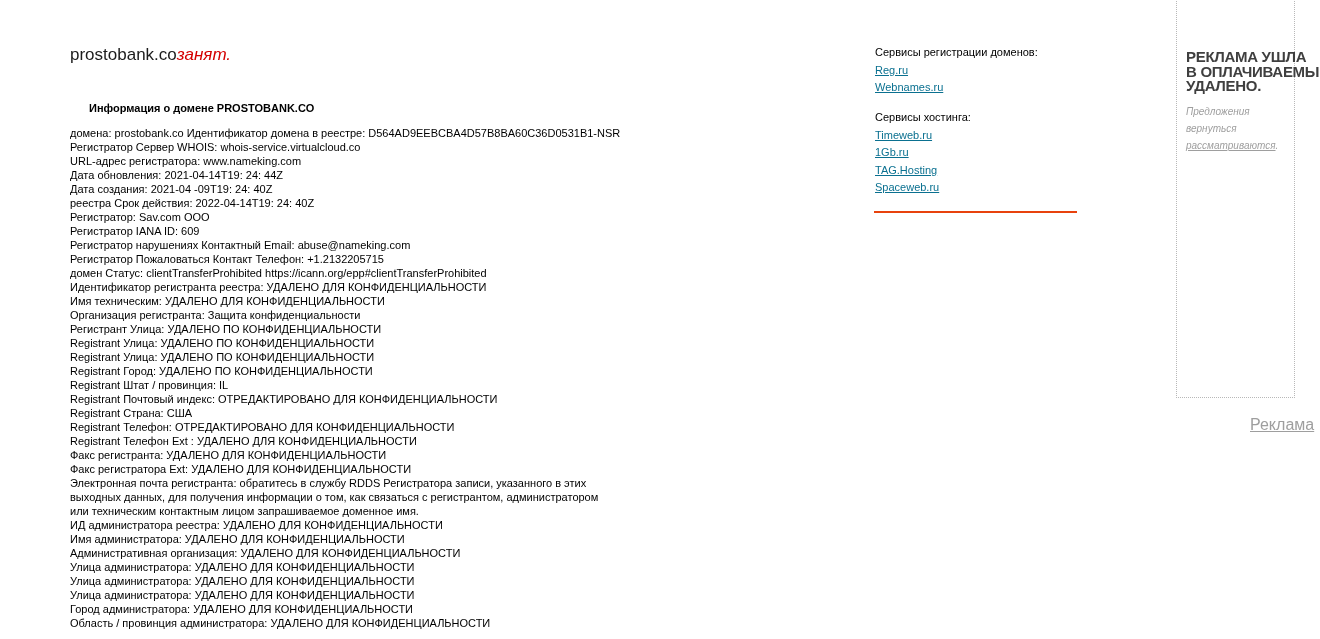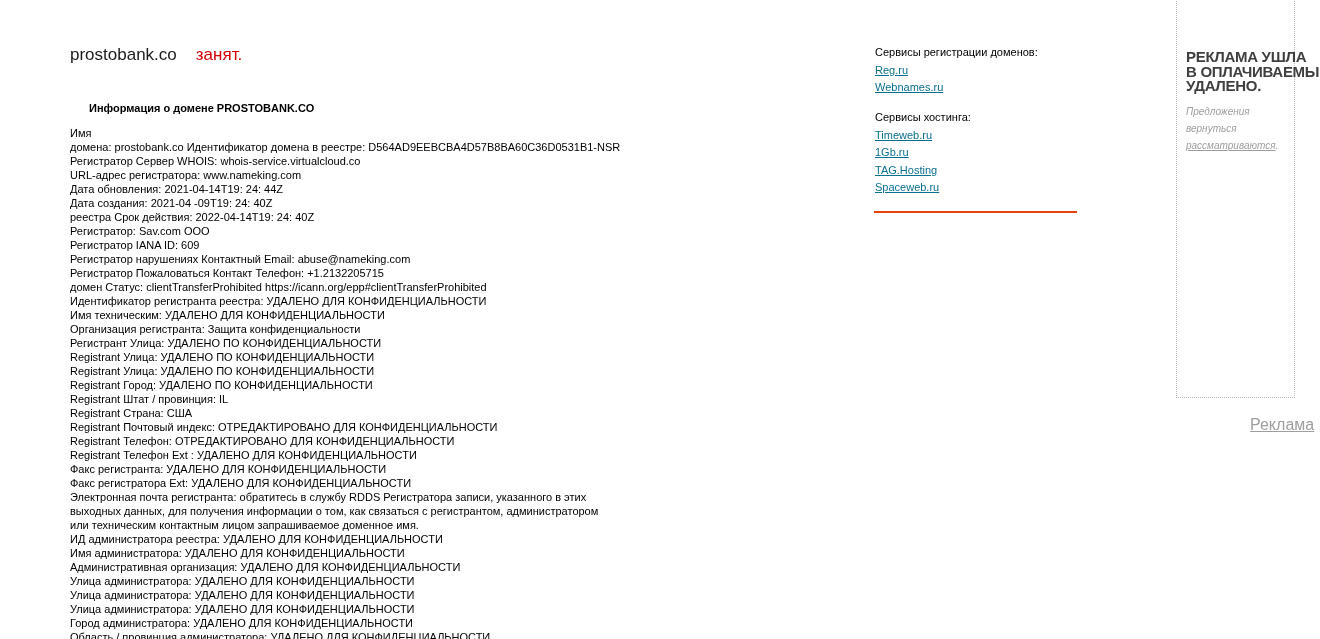--- a/index.html
+++ b/index.html
@@ -4,21 +4,21 @@
 <style>
   html, body { margin:0; padding:0; }
   body {
     width:1320px; height:639px; overflow:hidden; background:#ffffff;
     font-family:"Liberation Sans", sans-serif; position:relative;
   }
   .page { position:absolute; left:0; top:0; width:1320px; height:639px; }
 
   
   .title { position:absolute; left:70px; top:45px; font-size:17px; color:#1c1c1c; white-space:nowrap; }
-  .title .status { color:var(--status_red); margin-left:19px; }
+  .title .status { color:var(--status_red); margin-left:0;font-style:italic; }
   .heading { position:absolute; left:70px; top:102px; font-size:11px; font-weight:bold; color:#000; white-space:nowrap;padding-left:19px; }
   .whois { position:absolute; left:70px; top:126px; width:660px; font-size:11px; line-height:14px; color:#000; }
   .whois-line { white-space:nowrap; height:14px; }
 
   
   .services { position:absolute; left:875px; top:46px; width:210px; font-size:11px; }
   .svc-title { position:absolute; left:0; color:#000; white-space:nowrap; }
   .t1 { top:0; }
   .t2 { top:65px; }
   .svc-link { position:absolute; left:0; color:var(--link_teal); text-decoration:underline; white-space:nowrap; }
@@ -39,42 +39,41 @@
 <div class="page">
 
   <div class="title">
     <span>prostobank.co</span><span class="status">занят.</span>
   </div>
 
   <div class="heading">Информация о домене PROSTOBANK.CO</div>
 
   <div class="whois">
 
-  <div class="whois-line">Имя</div>
       <div class="whois-line">домена: prostobank.co Идентификатор домена в реестре: D564AD9EEBCBA4D57B8BA60C36D0531B1-NSR</div>
       <div class="whois-line">Регистратор Сервер WHOIS: whois-service.virtualcloud.co</div>
       <div class="whois-line">URL-адрес регистратора: www.nameking.com</div>
       <div class="whois-line">Дата обновления: 2021-04-14T19: 24: 44Z</div>
       <div class="whois-line">Дата создания: 2021-04 -09T19: 24: 40Z</div>
       <div class="whois-line">реестра Срок действия: 2022-04-14T19: 24: 40Z</div>
       <div class="whois-line">Регистратор: Sav.com ООО</div>
       <div class="whois-line">Регистратор IANA ID: 609</div>
       <div class="whois-line">Регистратор нарушениях Контактный Email: abuse@nameking.com</div>
       <div class="whois-line">Регистратор Пожаловаться Контакт Телефон: +1.2132205715</div>
       <div class="whois-line">домен Статус: clientTransferProhibited https://icann.org/epp#clientTransferProhibited</div>
       <div class="whois-line">Идентификатор регистранта реестра: УДАЛЕНО ДЛЯ КОНФИДЕНЦИАЛЬНОСТИ</div>
       <div class="whois-line">Имя техническим: УДАЛЕНО ДЛЯ КОНФИДЕНЦИАЛЬНОСТИ</div>
       <div class="whois-line">Организация регистранта: Защита конфиденциальности</div>
       <div class="whois-line">Регистрант Улица: УДАЛЕНО ПО КОНФИДЕНЦИАЛЬНОСТИ</div>
       <div class="whois-line">Registrant Улица: УДАЛЕНО ПО КОНФИДЕНЦИАЛЬНОСТИ</div>
       <div class="whois-line">Registrant Улица: УДАЛЕНО ПО КОНФИДЕНЦИАЛЬНОСТИ</div>
       <div class="whois-line">Registrant Город: УДАЛЕНО ПО КОНФИДЕНЦИАЛЬНОСТИ</div>
       <div class="whois-line">Registrant Штат / провинция: IL</div>
+      <div class="whois-line">Registrant Почтовый индекс: ОТРЕДАКТИРОВАНО ДЛЯ КОНФИДЕНЦИАЛЬНОСТИ</div>
       <div class="whois-line">Registrant Страна: США</div>
-      <div class="whois-line">Registrant Почтовый индекс: ОТРЕДАКТИРОВАНО ДЛЯ КОНФИДЕНЦИАЛЬНОСТИ</div>
       <div class="whois-line">Registrant Телефон: ОТРЕДАКТИРОВАНО ДЛЯ КОНФИДЕНЦИАЛЬНОСТИ</div>
       <div class="whois-line">Registrant Телефон Ext : УДАЛЕНО ДЛЯ КОНФИДЕНЦИАЛЬНОСТИ</div>
       <div class="whois-line">Факс регистранта: УДАЛЕНО ДЛЯ КОНФИДЕНЦИАЛЬНОСТИ</div>
       <div class="whois-line">Факс регистратора Ext: УДАЛЕНО ДЛЯ КОНФИДЕНЦИАЛЬНОСТИ</div>
       <div class="whois-line">Электронная почта регистранта: обратитесь в службу RDDS Регистратора записи, указанного в этих</div>
       <div class="whois-line">выходных данных, для получения информации о том, как связаться с регистрантом, администратором</div>
       <div class="whois-line">или техническим контактным лицом запрашиваемое доменное имя.</div>
       <div class="whois-line">ИД администратора реестра: УДАЛЕНО ДЛЯ КОНФИДЕНЦИАЛЬНОСТИ</div>
       <div class="whois-line">Имя администратора: УДАЛЕНО ДЛЯ КОНФИДЕНЦИАЛЬНОСТИ</div>
       <div class="whois-line">Административная организация: УДАЛЕНО ДЛЯ КОНФИДЕНЦИАЛЬНОСТИ</div>

